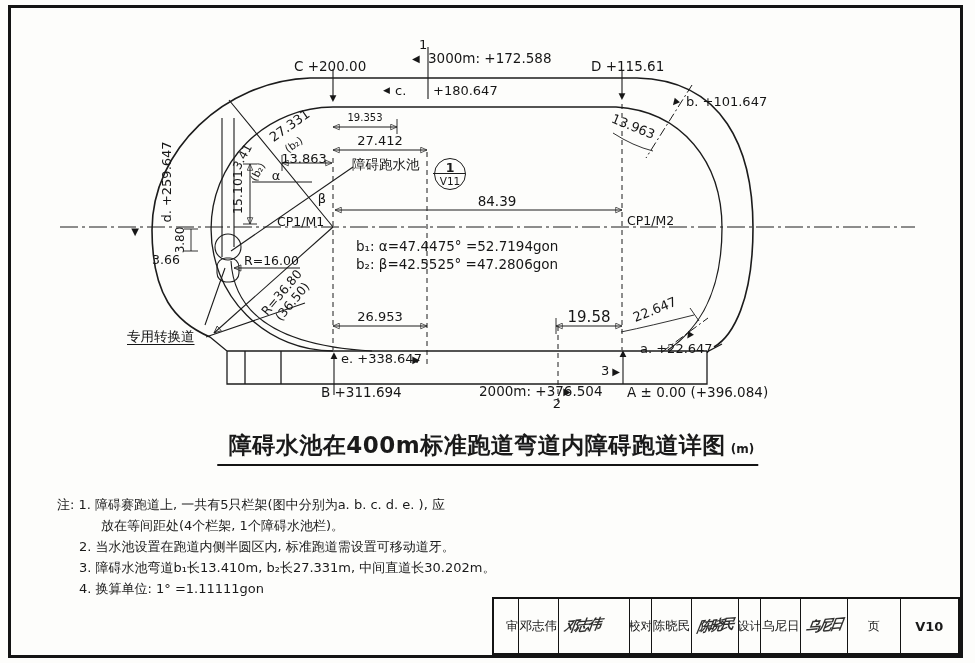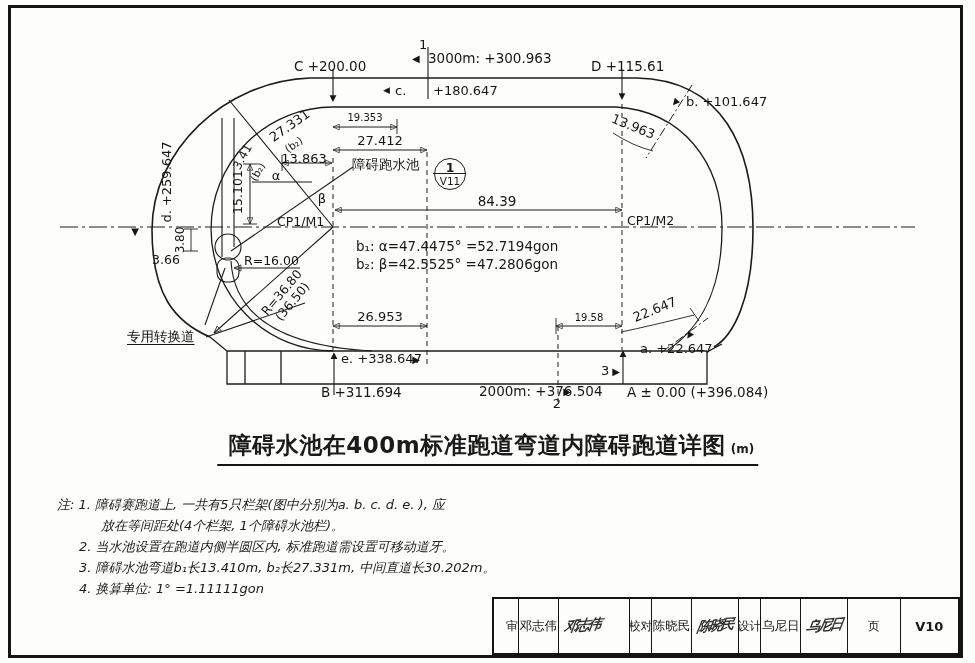--- a/index.html
+++ b/index.html
@@ -25,21 +25,21 @@
   .bubble .bl{position:absolute;left:-2px;top:14px;width:32px;border-top:1.4px solid #1c1c1c;}
   .bubble .bt{position:absolute;left:0;top:1px;width:100%;text-align:center;
               font-size:12.5px;font-weight:bold;}
   .bubble .bb{position:absolute;left:0;top:16px;width:100%;text-align:center;font-size:10.5px;}
   .caption{position:absolute;left:50%;top:430px;transform:translateX(-50%);
            white-space:nowrap;border-bottom:2px solid #141414;padding:0 4px 3px 4px;}
   .caption .ct{font-size:23px;font-weight:bold;letter-spacing:.5px;padding-left:8px;}
   .caption .cu{font-size:12px;font-weight:bold;margin-left:5px;}
   .notes-left{position:absolute;left:57px;top:494px;width:460px;font-size:13px;}
   .notes-right{position:absolute;left:580px;top:494px;width:380px;font-size:13px;}
-  .nline{height:21px;line-height:21px;white-space:nowrap;font-style:italic;}
+  .nline{height:21px;line-height:21px;white-space:nowrap;}
   .ind1{padding-left:22px;}.ind2{padding-left:44px;}
   .tblock{position:absolute;left:492px;top:597px;width:468px;height:58px;
           border:2px solid #141414;box-sizing:border-box;display:flex;flex-direction:column;}
   .tb-row1{display:flex;height:32px;border-bottom:1.5px solid #141414;}
   .tb-row2{display:flex;flex:1;}
   .tb-cell{display:flex;align-items:center;justify-content:center;box-sizing:border-box;
            border-left:1.5px solid #141414;white-space:nowrap;overflow:hidden;}
   .tb-cell:first-child{border-left:none;}
   .tb-main{flex:1;font-size:21px;font-weight:bold;letter-spacing:1px;}
   .tb-atlas-label{width:56px;font-size:11.5px;}
@@ -100,21 +100,21 @@
       <path class="dashdot" d="M692,85 L646,158 M662,352 L708,318"></path>
 
       <path class="s11" d="M428,47 V99 M333,69 V96 M622,71 V94 M334,358 V395 M623,357 V384"></path>
 
       <path class="s09" d="M613,133 Q633,146 653,151 M621,332 Q650,326 694,315 M690,308 L699,321"></path>
     </svg>
 
     <div id="ann-layer">
         <span class="ann" style="left: 419px; top: 38px; font-size: 13px;">1</span>
         <span class="ann" style="left: 412px; top: 53px; font-size: 10px;">◀</span>
-        <span class="ann" style="left: 428px; top: 51px; font-size: 13.5px;">3000m: +300.963</span>
+        <span class="ann" style="left: 428px; top: 51px; font-size: 13.5px;">3000m: +172.588</span>
         <span class="ann" style="left: 294px; top: 59px; font-size: 13.5px;">C +200.00</span>
         <span class="ann" style="left: 591px; top: 59px; font-size: 13.5px;">D +115.61</span>
         <span class="ann" style="left: 383px; top: 86px; font-size: 9px;">◀</span>
         <span class="ann" style="left: 395px; top: 84px; font-size: 13px;">c.</span>
         <span class="ann" style="left: 433px; top: 84px; font-size: 13px;">+180.647</span>
         <span class="ann" style="left: 675px; top: 103px; font-size: 9px; transform: translate(-50%, -50%) rotate(40deg);">▼</span>
         <span class="ann" style="left: 686px; top: 95px; font-size: 13px;">b. +101.647</span>
         <span class="ann" style="left: 290px; top: 126px; font-size: 13px; transform: translate(-50%, -50%) rotate(-35deg);">27.331</span>
         <span class="ann" style="left: 365px; top: 117px; font-size: 10px; transform: translate(-50%, -50%);">19.353</span>
         <span class="ann" style="left: 380px; top: 141px; font-size: 13px; transform: translate(-50%, -50%);">27.412</span>
@@ -134,21 +134,21 @@
         <span class="ann" style="left: 356px; top: 257px; font-size: 13.5px;">b₂:  β=42.5525° =47.2806gon</span>
         <span class="ann" style="left: 167px; top: 182px; font-size: 13px; transform: translate(-50%, -50%) rotate(-90deg);">d. +259.647</span>
         <span class="ann" style="left: 135px; top: 231px; font-size: 10px; transform: translate(-50%, -50%);">▼</span>
         <span class="ann" style="left: 181px; top: 240px; font-size: 12px; transform: translate(-50%, -50%) rotate(-90deg);">3.80</span>
         <span class="ann" style="left: 152px; top: 253px; font-size: 12.5px;">3.66</span>
         <span class="ann" style="left: 244px; top: 254px; font-size: 12.5px;">R=16.00</span>
         <span class="ann" style="left: 287px; top: 297px; font-size: 12.5px; transform: translate(-50%, -50%) rotate(-50deg);">R=36.80
 (36.50)</span>
         <span class="ann u" style="left: 127px; top: 329px; font-size: 13.5px;">专用转换道</span>
         <span class="ann" style="left: 380px; top: 317px; font-size: 13px; transform: translate(-50%, -50%);">26.953</span>
-        <span class="ann" style="left: 589px; top: 317px; font-size: 10px; transform: translate(-50%, -50%);">19.58</span>
+        <span class="ann" style="left: 589px; top: 317px; font-size: 15px; transform: translate(-50%, -50%);">19.58</span>
         <span class="ann" style="left: 655px; top: 310px; font-size: 13px; transform: translate(-50%, -50%) rotate(-22deg);">22.647</span>
         <span class="ann" style="left: 341px; top: 352px; font-size: 13px;">e. +338.647</span>
         <span class="ann" style="left: 416px; top: 359px; font-size: 10px; transform: translate(-50%, -50%);">▶</span>
         <span class="ann" style="left: 321px; top: 385px; font-size: 13.5px;">B +311.694</span>
         <span class="ann" style="left: 451px; top: 384px; font-size: 13.5px; margin-left: 28px;">2000m: +376.504</span>
         <span class="ann" style="left: 567px; top: 391px; font-size: 10px; transform: translate(-50%, -50%);">▶</span>
         <span class="ann" style="left: 557px; top: 404px; font-size: 13px; transform: translate(-50%, -50%);">2</span>
         <span class="ann" style="left: 601px; top: 364px; font-size: 13px;">3</span>
         <span class="ann" style="left: 616px; top: 371px; font-size: 10px; transform: translate(-50%, -50%);">▶</span>
         <span class="ann" style="left: 640px; top: 342px; font-size: 13px;">a. +22.647</span>

